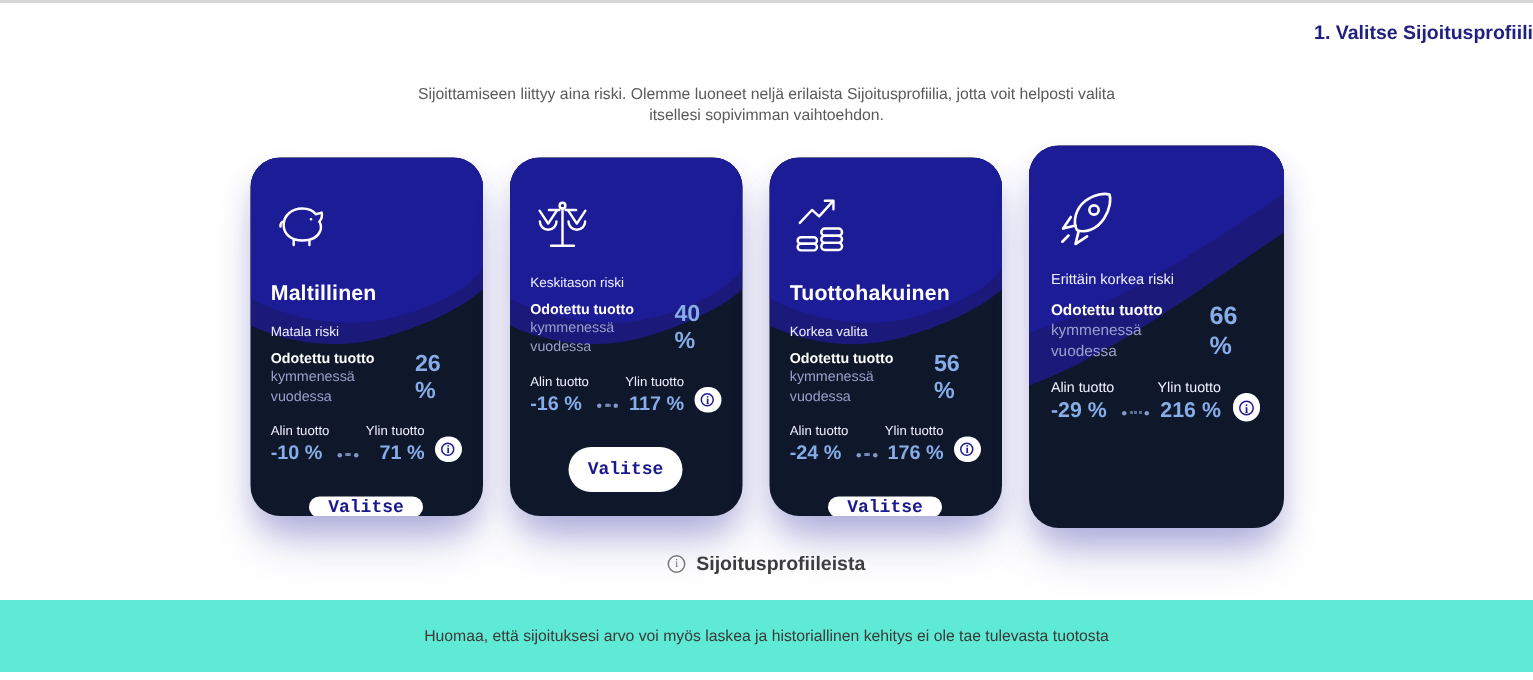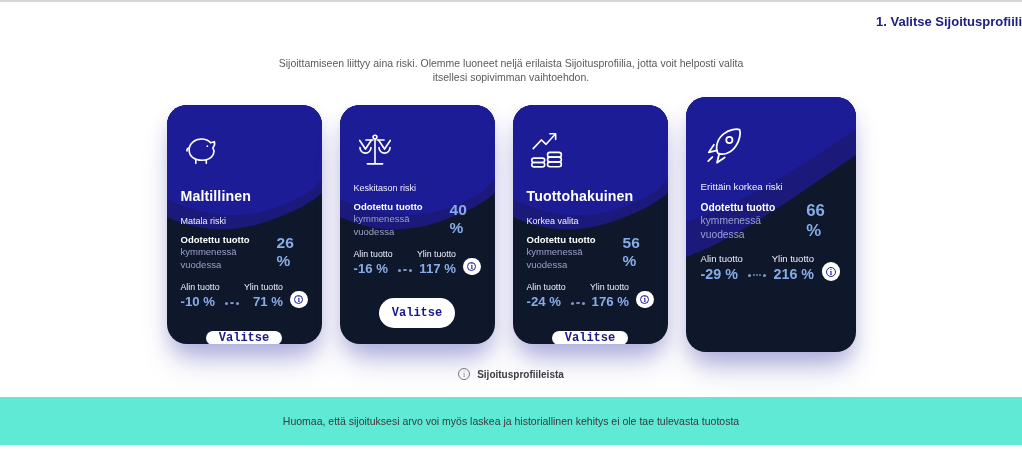--- a/index.html
+++ b/index.html
@@ -56,21 +56,21 @@
 
   .select-button { margin:1.8em auto 16px; display:block; width:60%; height:2.7em;
     background:#ffffff; border:none; border-radius:1.5em; cursor:pointer;
     font-family:Liberation Mono, monospace; font-size:1.2em; font-weight:700; color:#1b1a8c; }
 
   .info-row { margin-top:16px; display:flex; justify-content:center; align-items:center;
     gap:7px; cursor:pointer; }
   .info-row .gray-circle { width:12px; height:12px; border:1px solid #7a7a7a; border-radius:50%;
     display:flex; align-items:center; justify-content:center; color:#7a7a7a; font-size:8px;
     font-family:"Liberation Serif", serif; }
-  .info-row-text { font-size:10px; color:#3c3c3c; font-weight:600; }
+  .info-row-text { font-size:13px; color:#3c3c3c; font-weight:600; }
 
   .disclaimer-band { margin-top:17px; height:48px; background:#5eead4;
     display:flex; align-items:center; justify-content:center; }
   .disclaimer-text { max-width:640px; text-align:center; font-size:10.5px; line-height:15px; color:#3a3a3a; }
 </style>
 </head>
 <body>
 
 <div class="top-border"></div>
 

